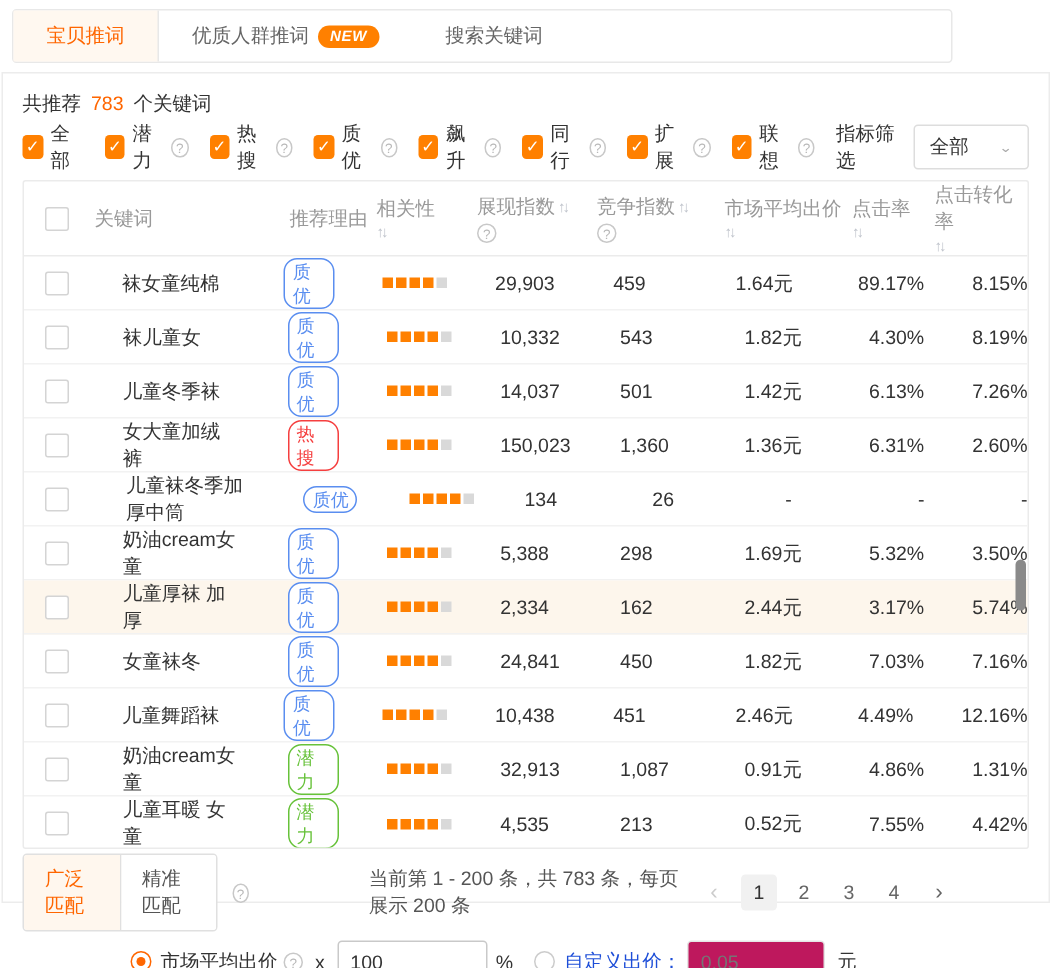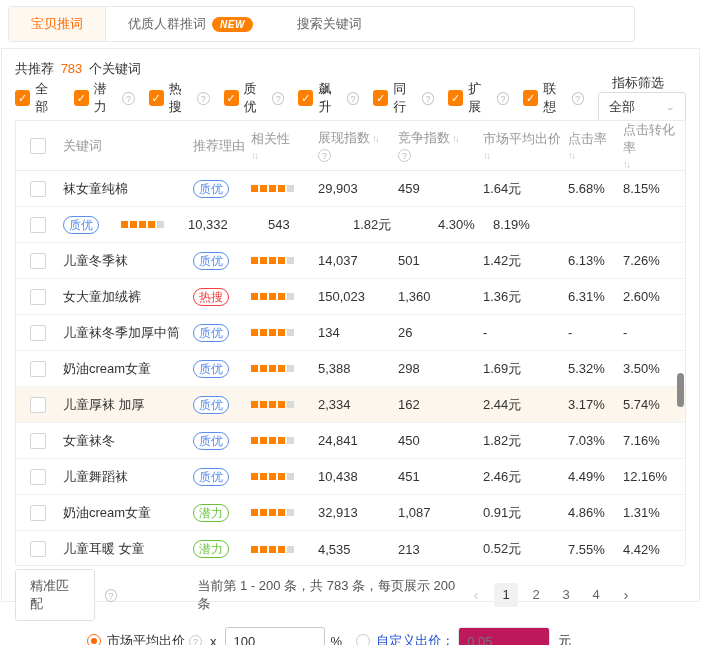--- a/index.html
+++ b/index.html
@@ -21,36 +21,36 @@
   .summary .count { color:#ff6600; margin:12px 3px; }
 
   .filter-row { display:flex; align-items:center; margin-top:7px; height:24px; }
   .f-item { display:flex; align-items:center; margin-right:14px; }
   .cb-on { width:16px; height:16px; background:#ff8000; border-radius:3px; color:#fff;
     font-size:11px; line-height:16px; text-align:center; margin-right:5px; cursor:pointer; }
   .f-label { color:#333; }
   .info-i { display:inline-block; width:13px; height:13px; border:1px solid #c8c8c8;
     border-radius:50%; color:#b8b8b8; font-size:9px; line-height:12px; text-align:center;
     margin-left:4px; cursor:pointer; }
-  .metric-filter { margin-left:auto; display:flex; align-items:center;flex-direction:column; }
+  .metric-filter { margin-left:auto; display:flex; align-items:center; }
   .metric-filter .mf-label { color:#333; margin-right:8px; }
   .select-box { width:88px; height:30px; border:1px solid #ddd; border-radius:3px;
     display:flex; align-items:center; justify-content:space-between; padding:0 10px;
     background:#fff; cursor:pointer; }
   .select-box .chev { color:#aaa; font-size:11px; transform:scaleY(.8); }
 
   
   .tablebox { position:relative; margin-top:10px; border:1px solid #ebebeb; border-radius:2px;
     height:446px; overflow:hidden; background:#fff; }
   .tr, .thead { display:flex; align-items:center; padding-left:14px; }
   .thead { height:50px; border-bottom:1px solid #ebebeb; color:#999; align-items:center; }
   .th { display:flex; flex-direction:column; justify-content:center; gap:2px; }
   .th .l1 { display:flex; align-items:center; gap:2px; }
   .sort { color:#c0c4cc; font-size:10px; letter-spacing:-2px; cursor:pointer; }
-  .tr { height:36px; border-bottom:1px solid #f2f2f2; }
+  .tr { height:36px; border-bottom:1px solid #f2f2f2;gap:32px; }
   .tr:last-child { border-bottom:none; }
   .tr.hl { background:#fdf6ec; }
   .c0{width:33px} .c1{width:130px} .c2{width:58px} .c3{width:67px}
   .c4{width:80px} .c5{width:85px} .c6{width:85px} .c7{width:55px} .c8{flex:1}
   .cb-off { width:16px; height:16px; border:1px solid #d4d4d4; border-radius:2px;
     background:#fff; cursor:pointer; }
   .kw { color:#333; cursor:pointer; }
   .tag { display:inline-block; font-size:12px; line-height:16px; padding:0 5px;
     border-radius:9px; border:1px solid; background:#fff; }
   .tag.quality  { color:#5a8ef0; border-color:#5a8ef0; }
@@ -241,28 +241,29 @@
               <span class="bar on"></span>
               <span class="bar on"></span>
               <span class="bar on"></span>
               <span class="bar on"></span>
               <span class="bar"></span>
             </span>
           </span>
     <span class="c4">29,903</span>
     <span class="c5">459</span>
     <span class="c6">1.64元</span>
-    <span class="c7">5.68%</span>
+    <span class="c7">89.17%</span>
     <span class="c8">8.15%</span>
   </div>
 
   <div class="tr">
     <span class="c0" style="display:flex;">
       <span class="cb-off"></span>
     </span>
+    <span class="c1 kw">袜儿童女</span>
     <span class="c2"><span class="tag quality">质优</span></span>
     <span class="c3">
             <span class="bars">
               <span class="bar on"></span>
               <span class="bar on"></span>
               <span class="bar on"></span>
               <span class="bar on"></span>
               <span class="bar"></span>
             </span>
           </span>
@@ -469,20 +470,21 @@
     <span class="c6">0.52元</span>
     <span class="c7">7.55%</span>
     <span class="c8">4.42%</span>
   </div>
 </div>
     <div class="scroll-thumb"></div>
   </div>
 
   <div class="footer">
     <div class="match-group">
+      <span class="match-btn active">广泛匹配</span>
       <span class="match-btn">精准匹配</span>
     </div>
     <span class="info-i">?</span>
     <span class="page-info">当前第 1 - 200 条，共 783 条，每页展示 200 条</span>
     <div class="pager">
       <span class="pg nav disabled">‹</span>
       <span id="pages" style="display:flex;gap:6px;">
           <span class="pg active">1</span>
           <span class="pg">2</span>
           <span class="pg">3</span>

